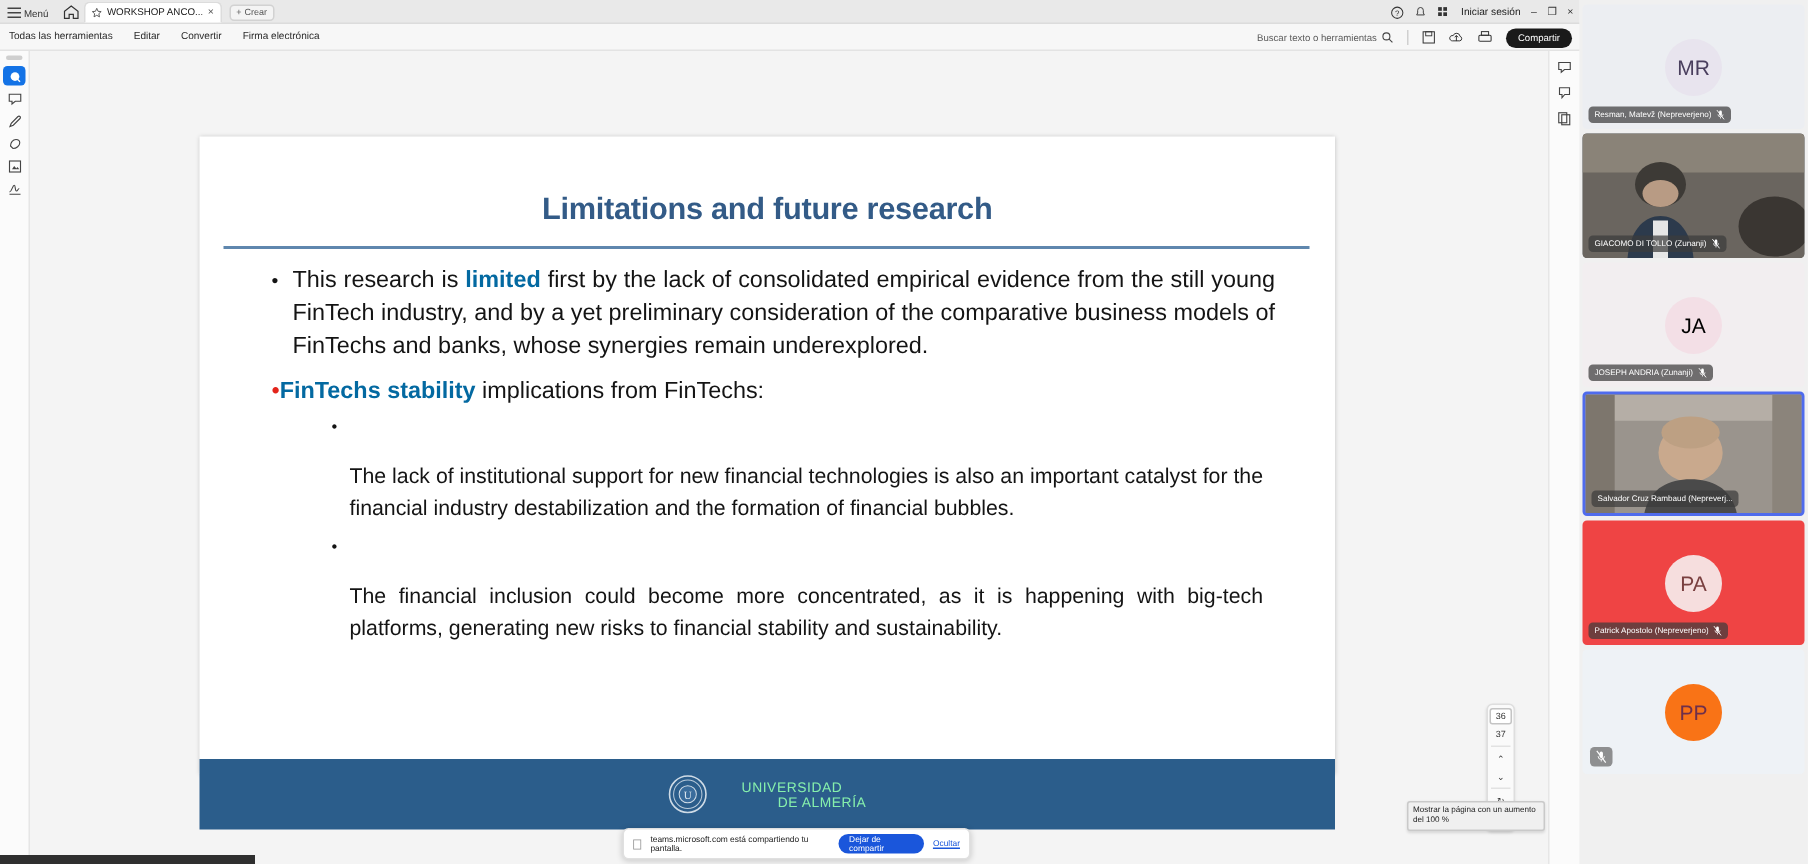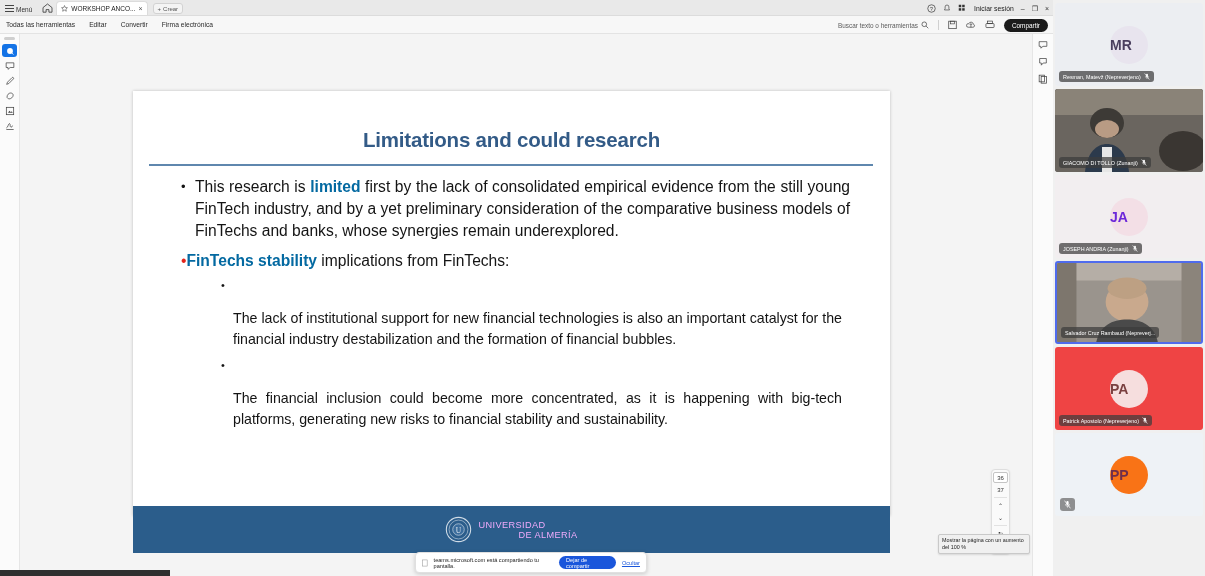--- a/index.html
+++ b/index.html
@@ -141,21 +141,21 @@
   }
   .sub .dot { width: 12px; flex: none; font-size: 11px; }
   .sub .body { flex: 1; text-align: justify; margin-top: 33px; }
 
   .footband {
     position: absolute; left: 0; bottom: 0;
     width: 100%; height: 47px; background: #2b5d8b;
     display: flex; align-items: center; justify-content: center; gap: 6px;
   }
   .seal { width: 27px; height: 27px; flex: none; }
-  .uniname { color: #f0abfc; line-height: 10px; }
+  .uniname { color: #86efac; line-height: 10px; text-align: center; }
   .uniname div:first-child { font-size: 9.2px; letter-spacing: .4px; }
   .uniname div:last-child { font-size: 9.2px; letter-spacing: .4px; margin-left: 40px; }
 
   
   .rightrail {
     width: 21px; background: #fbfbfb;
     border-left: 1px solid #e6e6e6;
     display: flex; flex-direction: column; align-items: center;
     padding-top: 4px; gap: 3px;
   }
@@ -233,22 +233,22 @@
   .vtile {
     position: relative; width: 148px; height: 83px;
     border-radius: 3px; overflow: hidden;
     background: #d9dde3;
   }
   .vtile.active { border: 2px solid #4f6bed; }
   .vtile .av {
     position: absolute; left: 50%; top: 50%;
     transform: translate(-50%,-50%);
     width: 38px; height: 38px; border-radius: 50%;
-    display: flex; align-items: center; justify-content: flex-start;
-    font-size: 14px; font-weight: bold;
+    display: flex; align-items: center; justify-content: center;
+    font-size: 14px; font-weight: normal;
   }
   .namebar {
     position: absolute; left: 4px; bottom: 4px;
     max-width: 139px;
     background: rgba(60,60,60,.72); color: #fff;
     border-radius: 3px; height: 11px;
     display: flex; align-items: center; gap: 3px;
     padding: 0 4px;
   }
   .namebar .nm {
@@ -384,21 +384,21 @@
               <path d="M1.6 8.4c2-.4 2.4-5.4 3.8-5.4 1.2 0 .4 4.6 1.8 4.6 1 0 1.2-2 2.2-2" fill="none" stroke="#444" stroke-width="0.9"></path>
               <line x1="1.6" y1="10.2" x2="10.4" y2="10.2" stroke="#444" stroke-width="0.9"></line>
             </svg>
         </div>
       </div>
 
       <div class="pagewrap">
 
         <div class="page">
           <div class="slide">
-            <div class="slide-title">Limitations and could research</div>
+            <div class="slide-title">Limitations and future research</div>
             <div class="title-rule"></div>
 
             <div class="bullets">
 
               <div class="b1">
                 <span class="dot">•</span>
                 <span class="body"><span>This research is </span><span class="red">limited</span><span> first by the lack of consolidated empirical evidence from the still young FinTech industry, and by a yet preliminary consideration of the comparative business models of FinTechs and banks, whose synergies remain underexplored.</span></span>
               </div>
 
               <div class="b2">
@@ -519,21 +519,21 @@
         <span class="nm">GIACOMO DI TOLLO (Zunanji)</span>
         <svg width="6" height="7" viewBox="0 0 8 10">
             <path d="M4 1a1.3 1.3 0 0 1 1.3 1.3v2.4a1.3 1.3 0 0 1-2.6 0V2.3A1.3 1.3 0 0 1 4 1z" fill="#fff"></path>
             <path d="M1.6 4.6a2.4 2.4 0 0 0 4.8 0M4 7v1.6" stroke="#fff" stroke-width="0.7" fill="none"></path>
             <line x1="0.6" y1="0.6" x2="7.4" y2="9.4" stroke="#fff" stroke-width="0.9"></line>
           </svg>
       </div>
     </div>
 
     <div class="vtile" style="background:#f2eef0">
-      <div class="av" style="background:#f3dfe6;color:#6d28d9">
+      <div class="av" style="background:#f3dfe6;color:#000000">
         <span>JA</span>
       </div>
       <div class="namebar">
         <span class="nm">JOSEPH ANDRIA (Zunanji)</span>
         <svg width="6" height="7" viewBox="0 0 8 10">
             <path d="M4 1a1.3 1.3 0 0 1 1.3 1.3v2.4a1.3 1.3 0 0 1-2.6 0V2.3A1.3 1.3 0 0 1 4 1z" fill="#fff"></path>
             <path d="M1.6 4.6a2.4 2.4 0 0 0 4.8 0M4 7v1.6" stroke="#fff" stroke-width="0.7" fill="none"></path>
             <line x1="0.6" y1="0.6" x2="7.4" y2="9.4" stroke="#fff" stroke-width="0.9"></line>
           </svg>
       </div>

